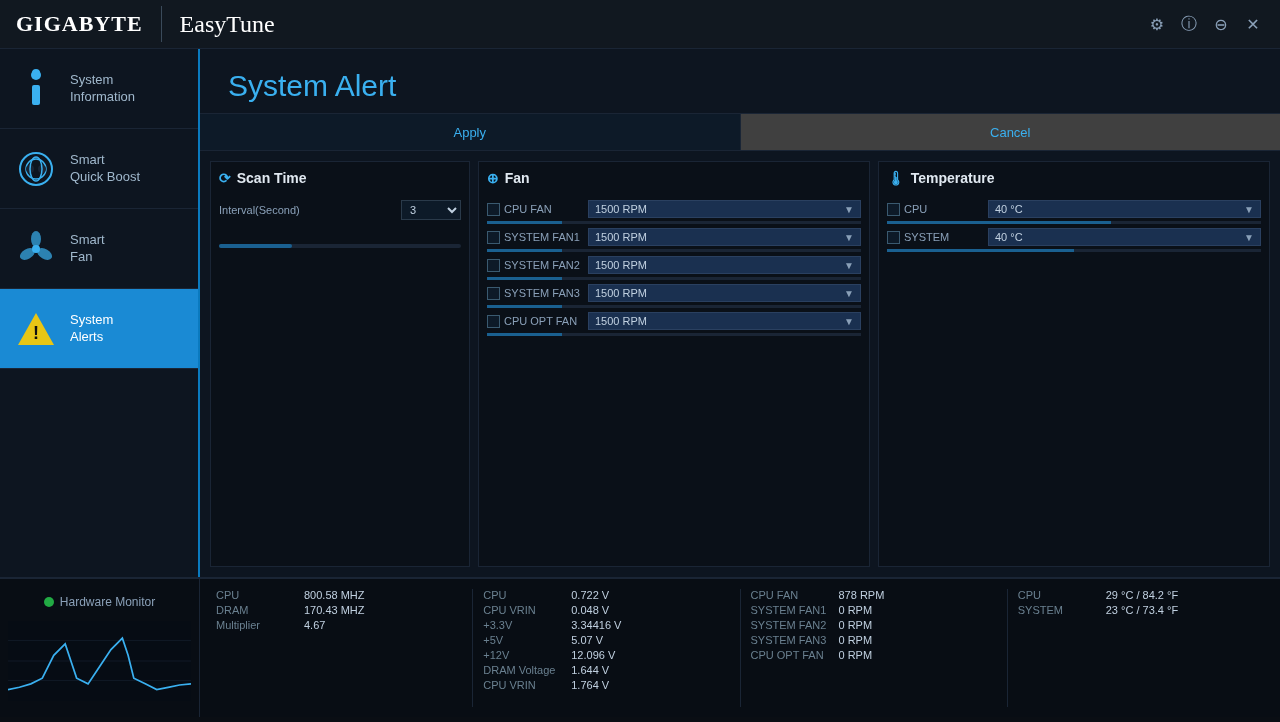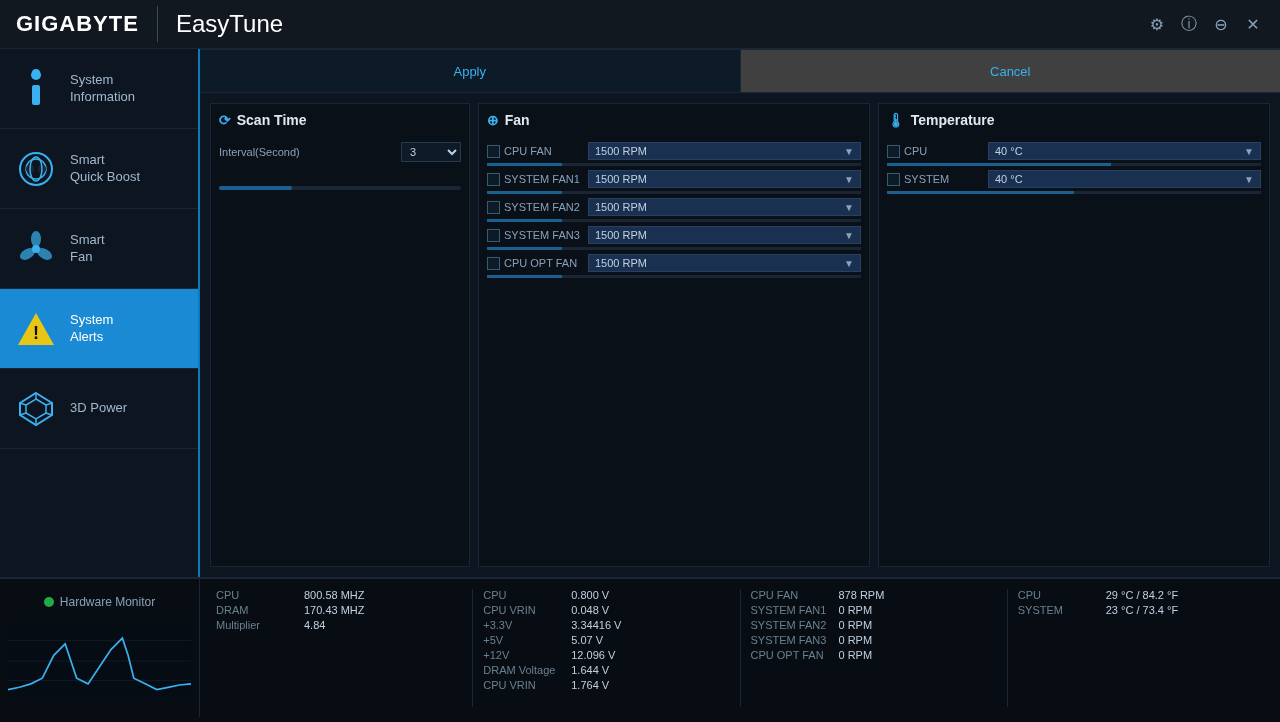--- a/index.html
+++ b/index.html
@@ -14,20 +14,21 @@
     }
 
     
     #titlebar {
       display: flex;
       align-items: center;
       background: #111820;
       height: 49px;
       padding: 0 16px;
       border-bottom: 1px solid #1a2535;
+      font-family: Liberation Serif, serif;
     }
     #logo {
       font-size: 22px;
       font-weight: bold;
       color: #ffffff;
       letter-spacing: 1px;
     }
     #divider-bar {
       width: 1px;
       height: 36px;
@@ -114,21 +115,21 @@
       font-size: 30px;
       color: #3ab0f0;
       font-weight: normal;
     }
 
     
     #action-bar {
       display: flex;
       border-top: 1px solid #1a2535;
       border-bottom: 1px solid #1a2535;
-      height: 44px;
+      height: 38px;
     }
     #apply-btn {
       flex: 1;
       display: flex;
       align-items: center;
       justify-content: center;
       background: #0d1a28;
       border-right: 1px solid #1a2535;
       cursor: pointer;
       color: #3ab0f0;
@@ -366,40 +367,28 @@
     <div class="sidebar-item active">
       <div class="sidebar-icon">
         <svg width="40" height="40" viewBox="0 0 40 40">
           <polygon points="20,4 38,36 2,36" fill="#ffcc00" opacity="0.9"></polygon>
           <text x="20" y="30" text-anchor="middle" font-size="18" fill="#111" font-weight="bold">!</text>
         </svg>
       </div>
       <span class="sidebar-label">System<br>Alerts</span>
     </div>
 
-    <div class="sidebar-item">
-      <div class="sidebar-icon">
-        <svg width="40" height="40" viewBox="0 0 40 40">
-          <polygon points="20,4 36,14 36,26 20,36 4,26 4,14" fill="none" stroke="#3ab0f0" stroke-width="2"></polygon>
-          <polygon points="20,10 30,16 30,24 20,30 10,24 10,16" fill="none" stroke="#3ab0f0" stroke-width="1.5"></polygon>
-          <line x1="20" y1="4" x2="20" y2="10" stroke="#3ab0f0" stroke-width="1.5"></line>
-          <line x1="36" y1="14" x2="30" y2="16" stroke="#3ab0f0" stroke-width="1.5"></line>
-          <line x1="36" y1="26" x2="30" y2="24" stroke="#3ab0f0" stroke-width="1.5"></line>
-          <line x1="20" y1="36" x2="20" y2="30" stroke="#3ab0f0" stroke-width="1.5"></line>
-          <line x1="4" y1="26" x2="10" y2="24" stroke="#3ab0f0" stroke-width="1.5"></line>
-          <line x1="4" y1="14" x2="10" y2="16" stroke="#3ab0f0" stroke-width="1.5"></line>
-        </svg>
-      </div>
-      <span class="sidebar-label">3D Power</span>
-    </div>
 
   </div>
 
   <div id="content">
 
+    <div id="page-header">
+      <h1 id="page-title">System Alert</h1>
+    </div>
 
     <div id="action-bar">
       <div id="apply-btn">Apply</div>
       <div id="cancel-btn">Cancel</div>
     </div>
 
     <div id="panels">
 
       <div class="panel" id="scan-panel">
         <div class="panel-title">
@@ -557,29 +546,29 @@
         <div class="hw-row">
           <span class="hw-key">CPU</span>
           <span class="hw-val">800.58 MHZ</span>
         </div>
         <div class="hw-row">
           <span class="hw-key">DRAM</span>
           <span class="hw-val">170.43 MHZ</span>
         </div>
         <div class="hw-row">
           <span class="hw-key">Multiplier</span>
-          <span class="hw-val">4.84</span>
+          <span class="hw-val">4.67</span>
         </div>
       </div>
     <div class="hw-col-divider"></div>
 
     <div class="hw-col" id="hw-voltage-col">
         <div class="hw-row">
           <span class="hw-key">CPU</span>
-          <span class="hw-val">0.800 V</span>
+          <span class="hw-val">0.722 V</span>
         </div>
         <div class="hw-row">
           <span class="hw-key">CPU VRIN</span>
           <span class="hw-val">0.048 V</span>
         </div>
         <div class="hw-row">
           <span class="hw-key">+3.3V</span>
           <span class="hw-val">3.34416 V</span>
         </div>
         <div class="hw-row">

